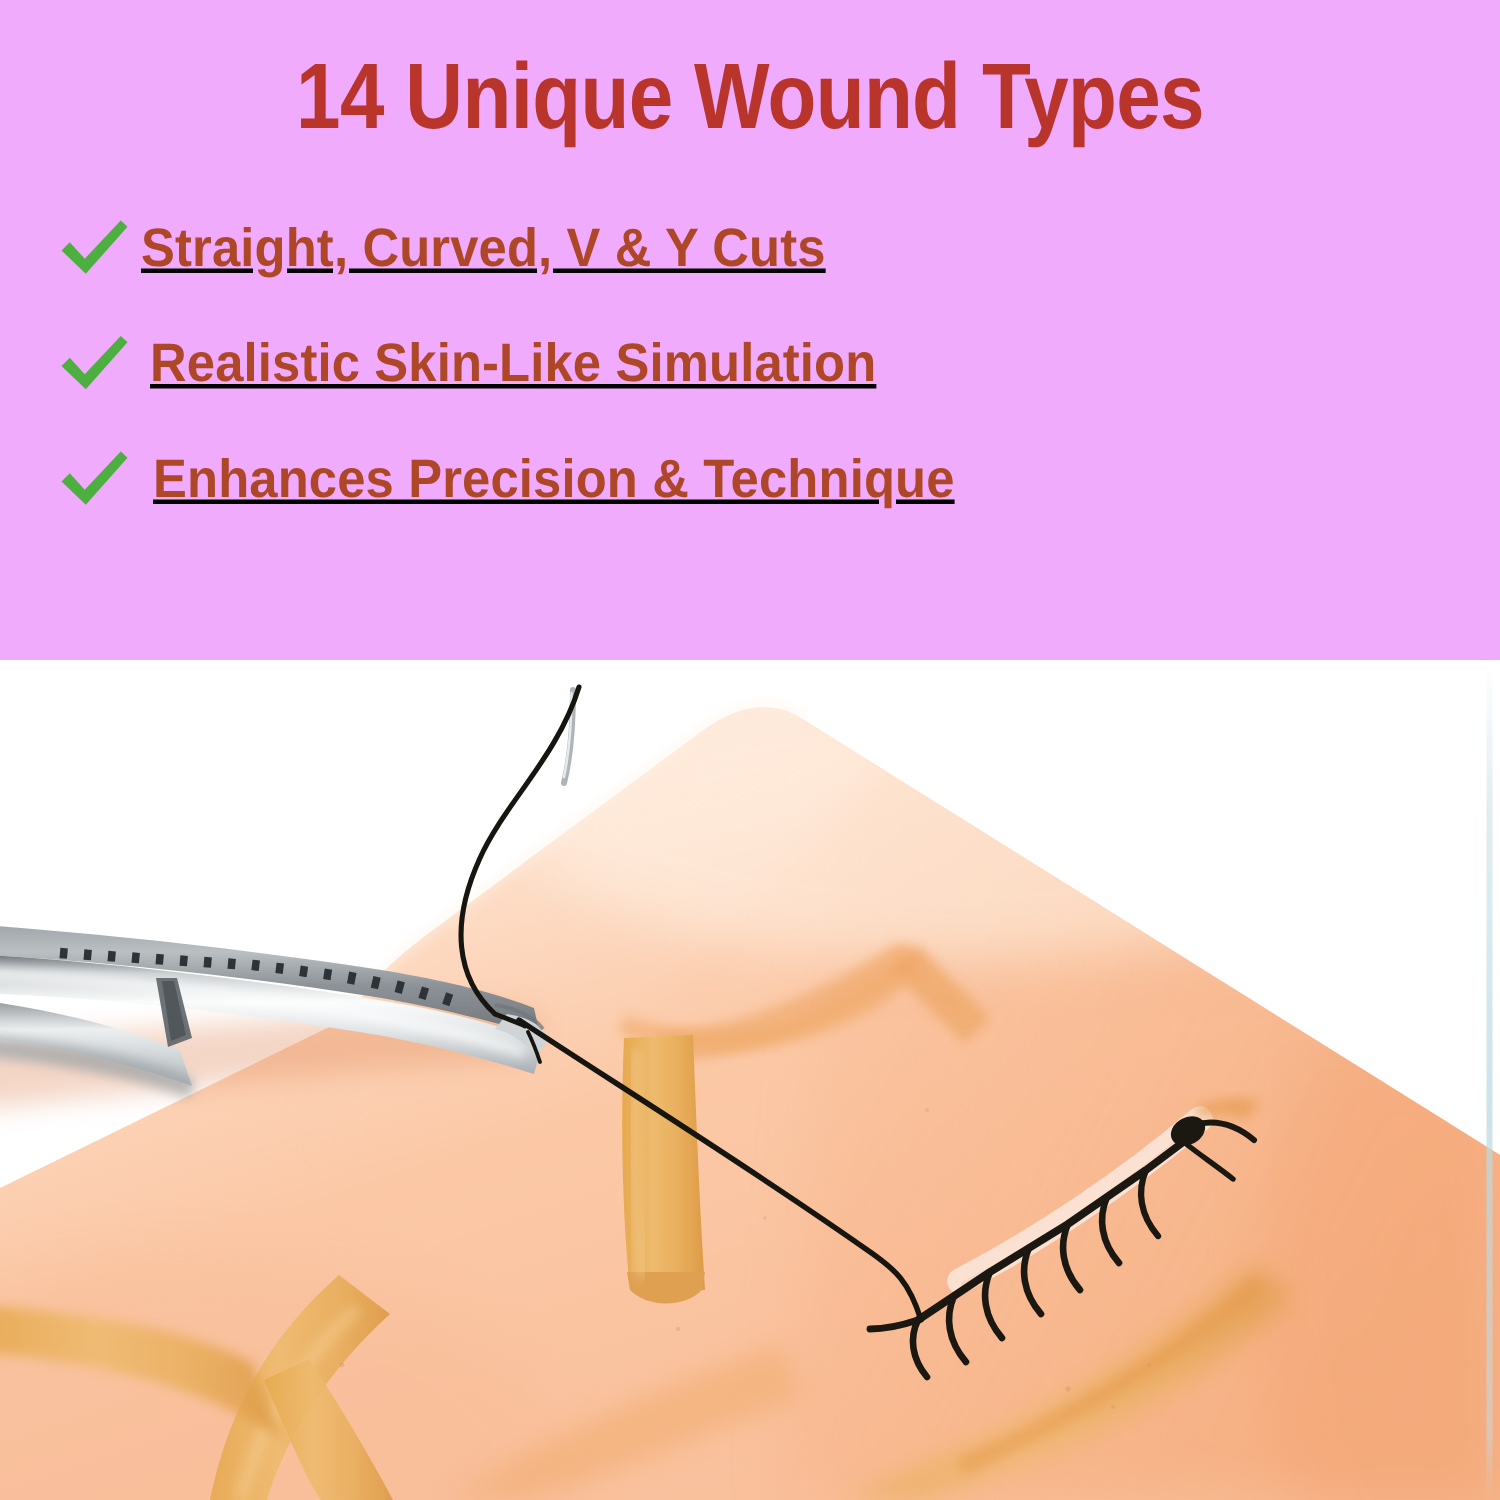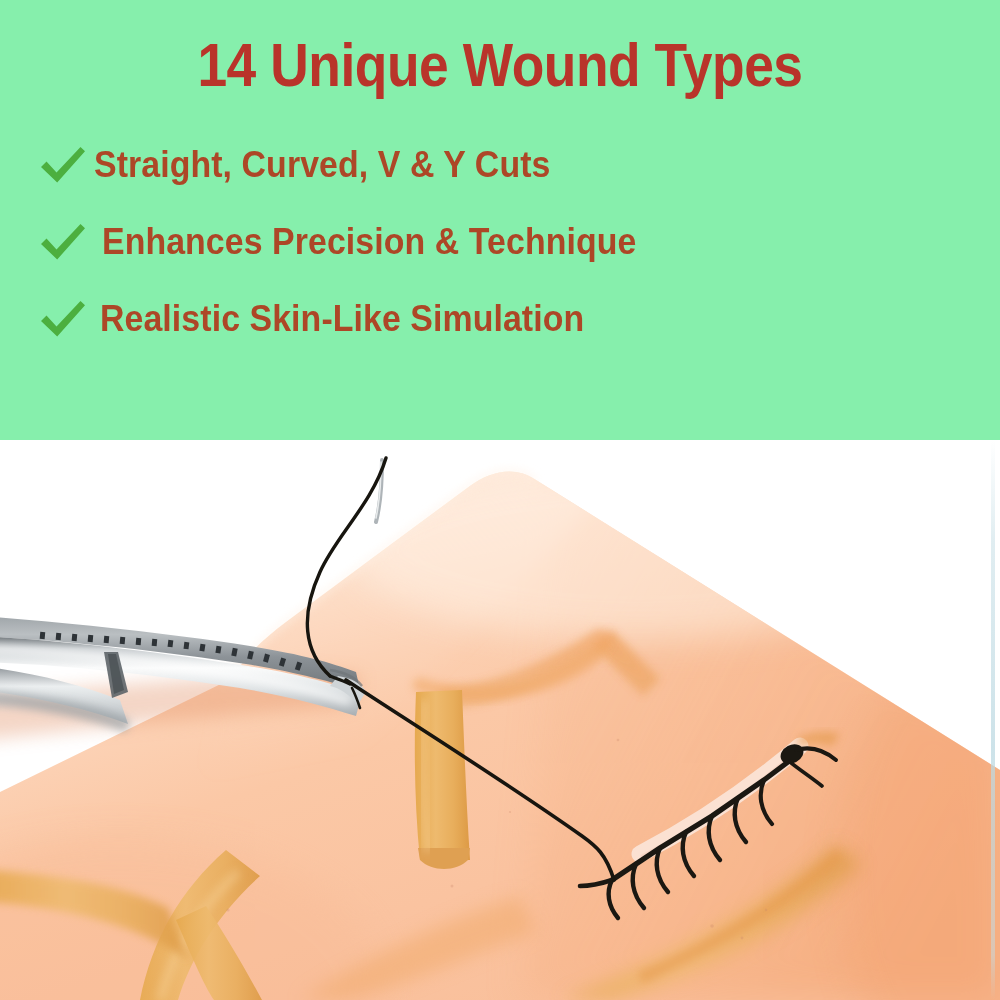--- a/index.html
+++ b/index.html
@@ -11,21 +11,21 @@
     width: 1000px;
     height: 1000px;
     overflow: hidden;
     font-family: "Liberation Sans", sans-serif;
     position: relative;
   }
 
   #root {
     position: absolute;
     inset: 0;
-    background: #86efac;
+    background: #f0abfc;
     overflow: hidden;
   }
 
   
   .headline {
     position: absolute;
     top: 27px;
     left: 0;
     width: 1000px;
     text-align: center;
@@ -46,20 +46,21 @@
     position: absolute;
     top: 133px;
     left: 38px;
     width: 900px;
   }
   .bullet {
     display: flex;
     align-items: center;
     height: 64px;
     margin-bottom: 13px;
+    text-decoration: underline;
   }
   .check-icon {
     width: 50px;
     height: 44px;
     flex: 0 0 50px;
     display: block;
   }
   .bullet-label {
     color: #ad4727;
     font-family: "Liberation Sans Narrow", "Liberation Sans", sans-serif;
@@ -112,32 +113,32 @@
 
   <div class="bullets">
 
     <div class="bullet b1">
       <svg class="check-icon" viewBox="0 0 50 44">
         <path d="M3 24 L8.5 18.5 L18.5 29.5 L42.5 4 L47 8.2 L19.2 39.5 Z" fill="#4caf3f"></path>
       </svg>
       <span class="bullet-label">Straight, Curved, V &amp; Y Cuts</span>
     </div>
 
+    <div class="bullet b3">
+      <svg class="check-icon" viewBox="0 0 50 44">
+        <path d="M3 24 L8.5 18.5 L18.5 29.5 L42.5 4 L47 8.2 L19.2 39.5 Z" fill="#4caf3f"></path>
+      </svg>
+      <span class="bullet-label">Realistic Skin-Like Simulation</span>
+    </div>
+
     <div class="bullet b2">
       <svg class="check-icon" viewBox="0 0 50 44">
         <path d="M3 24 L8.5 18.5 L18.5 29.5 L42.5 4 L47 8.2 L19.2 39.5 Z" fill="#4caf3f"></path>
       </svg>
       <span class="bullet-label">Enhances Precision &amp; Technique</span>
-    </div>
-
-    <div class="bullet b3">
-      <svg class="check-icon" viewBox="0 0 50 44">
-        <path d="M3 24 L8.5 18.5 L18.5 29.5 L42.5 4 L47 8.2 L19.2 39.5 Z" fill="#4caf3f"></path>
-      </svg>
-      <span class="bullet-label">Realistic Skin-Like Simulation</span>
     </div>
 
 
   </div>
 
   <div class="photo">
     <svg width="1000" height="560" viewBox="0 0 1000 560">
       <defs>
 
         <linearGradient id="gSkin" x1="0.12" y1="0.05" x2="0.72" y2="1">

